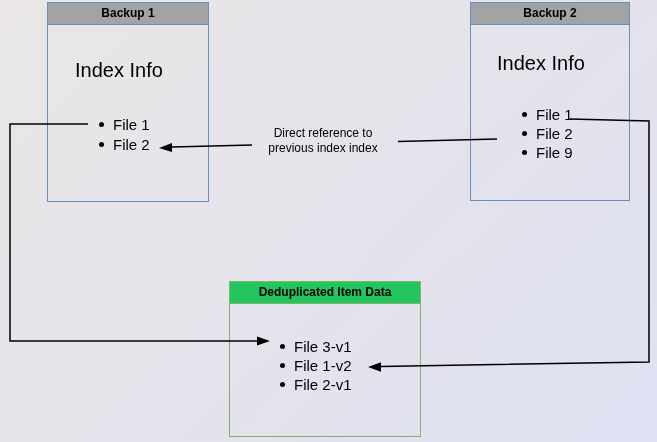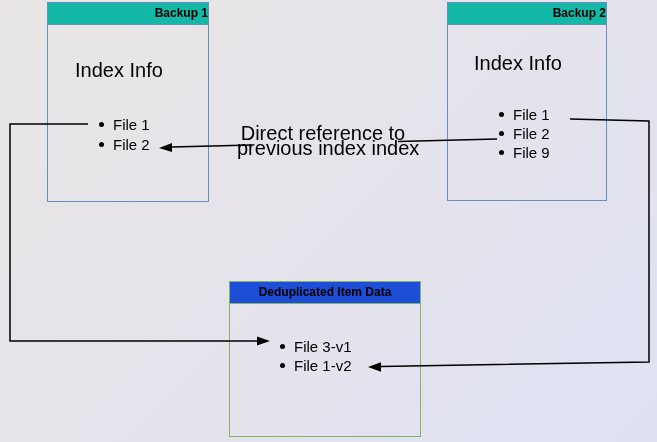--- a/index.html
+++ b/index.html
@@ -27,22 +27,22 @@
 
   .box-header {
     box-sizing: border-box;
     width: 100%;
     height: 21.5px;
     line-height: 20px;
     text-align: center;
     font-size: 12px;
     font-weight: bold;
   }
-  .blue  .box-header { background: #14b8a6; border-bottom: 1.5px solid #6c8ebf; text-align: right; }
-  .green .box-header { background: #1d4ed8; border-bottom: 1.5px solid #82b366; }
+  .blue  .box-header { background: #a3a3a3; border-bottom: 1.5px solid #6c8ebf; }
+  .green .box-header { background: #22c55e; border-bottom: 1.5px solid #82b366; }
 
   .subtitle {
     position: absolute;
     font-size: 20px;
     line-height: 20px;
     white-space: nowrap;
   }
 
   .items { position: absolute; }
   .item {
@@ -60,21 +60,21 @@
     flex: none;
     margin-right: 9px;
   }
 
   .edge-label {
     position: absolute;
     left: 237px;
     top: 126px;
     width: 172px;
     text-align: center;
-    font-size: 20px;
+    font-size: 12px;
     line-height: 15px;
     z-index: 6;
     white-space: nowrap;
   }
 
   svg.connectors {
     position: absolute;
     inset: 0;
     z-index: 5;
     pointer-events: none;
@@ -93,21 +93,21 @@
         <span class="dot"></span>
         <span>File 1</span>
       </div>
       <div class="item">
         <span class="dot"></span>
         <span>File 2</span>
       </div>
     </div>
   </div>
 
-  <div class="box blue" style="left:447px; top:2px; width:160px; height:199px;">
+  <div class="box blue" style="left:470px; top:2px; width:160px; height:199px;">
     <div class="box-header">Backup 2</div>
     <div class="subtitle" style="left:26px; top:50px;">Index Info</div>
     <div class="items lh19" style="left:51px; top:102px;">
       <div class="item">
         <span class="dot"></span>
         <span>File 1</span>
       </div>
       <div class="item">
         <span class="dot"></span>
         <span>File 2</span>
@@ -123,20 +123,24 @@
     <div class="box-header">Deduplicated Item Data</div>
     <div class="items lh19" style="left:50px; top:55px;">
       <div class="item">
         <span class="dot"></span>
         <span>File 3-v1</span>
       </div>
       <div class="item">
         <span class="dot"></span>
         <span>File 1-v2</span>
       </div>
+      <div class="item">
+        <span class="dot"></span>
+        <span>File 2-v1</span>
+      </div>
     </div>
   </div>
 
   <div class="edge-label">
     <div>Direct reference to</div>
     <div>previous index index</div>
   </div>
 
   <svg class="connectors" width="657" height="442" viewBox="0 0 657 442">
     <g stroke="#000000" stroke-width="1.5" fill="none">

